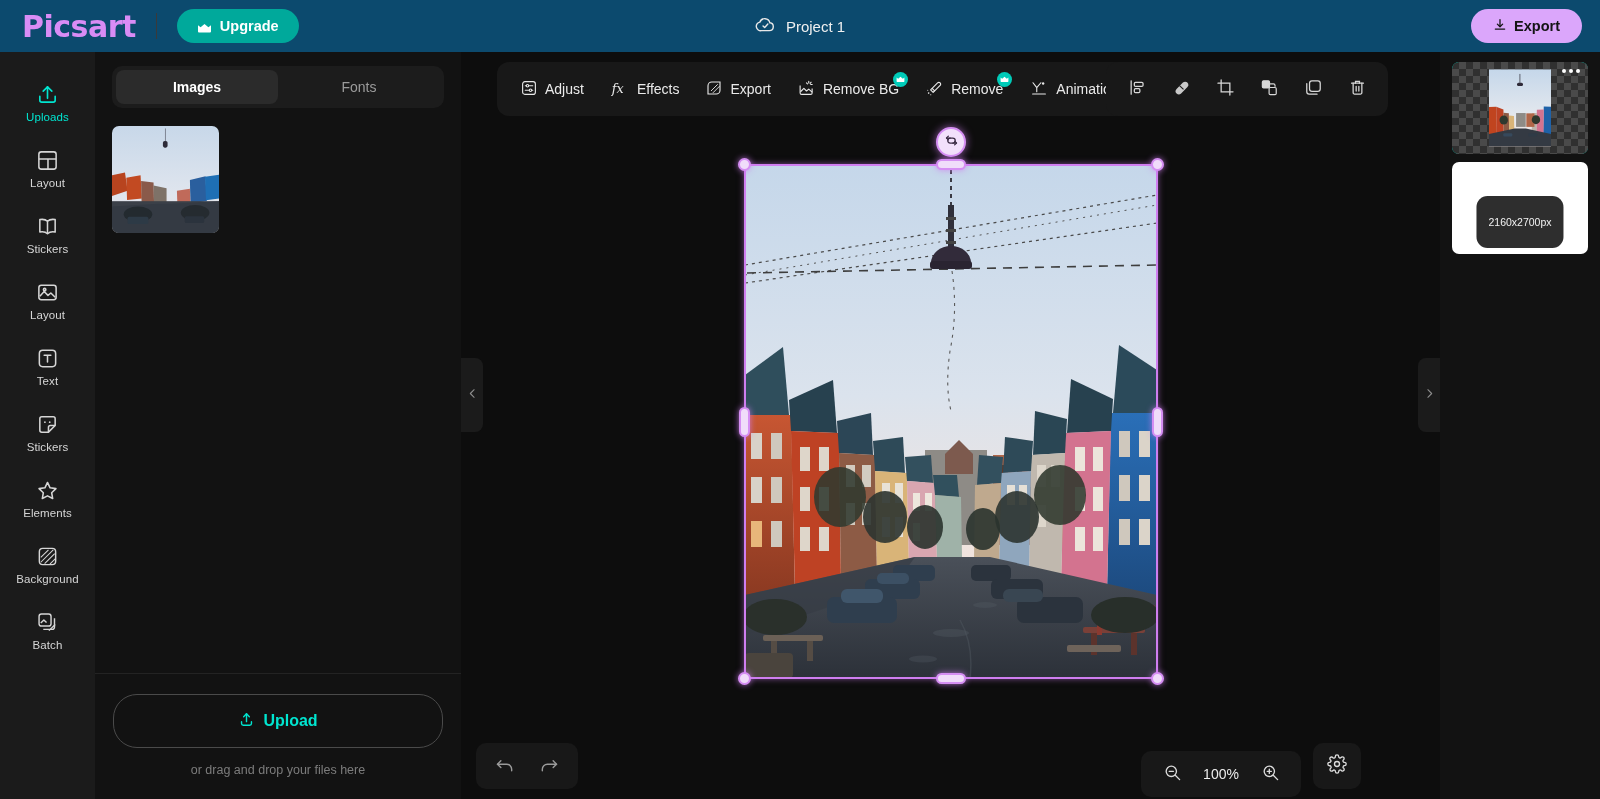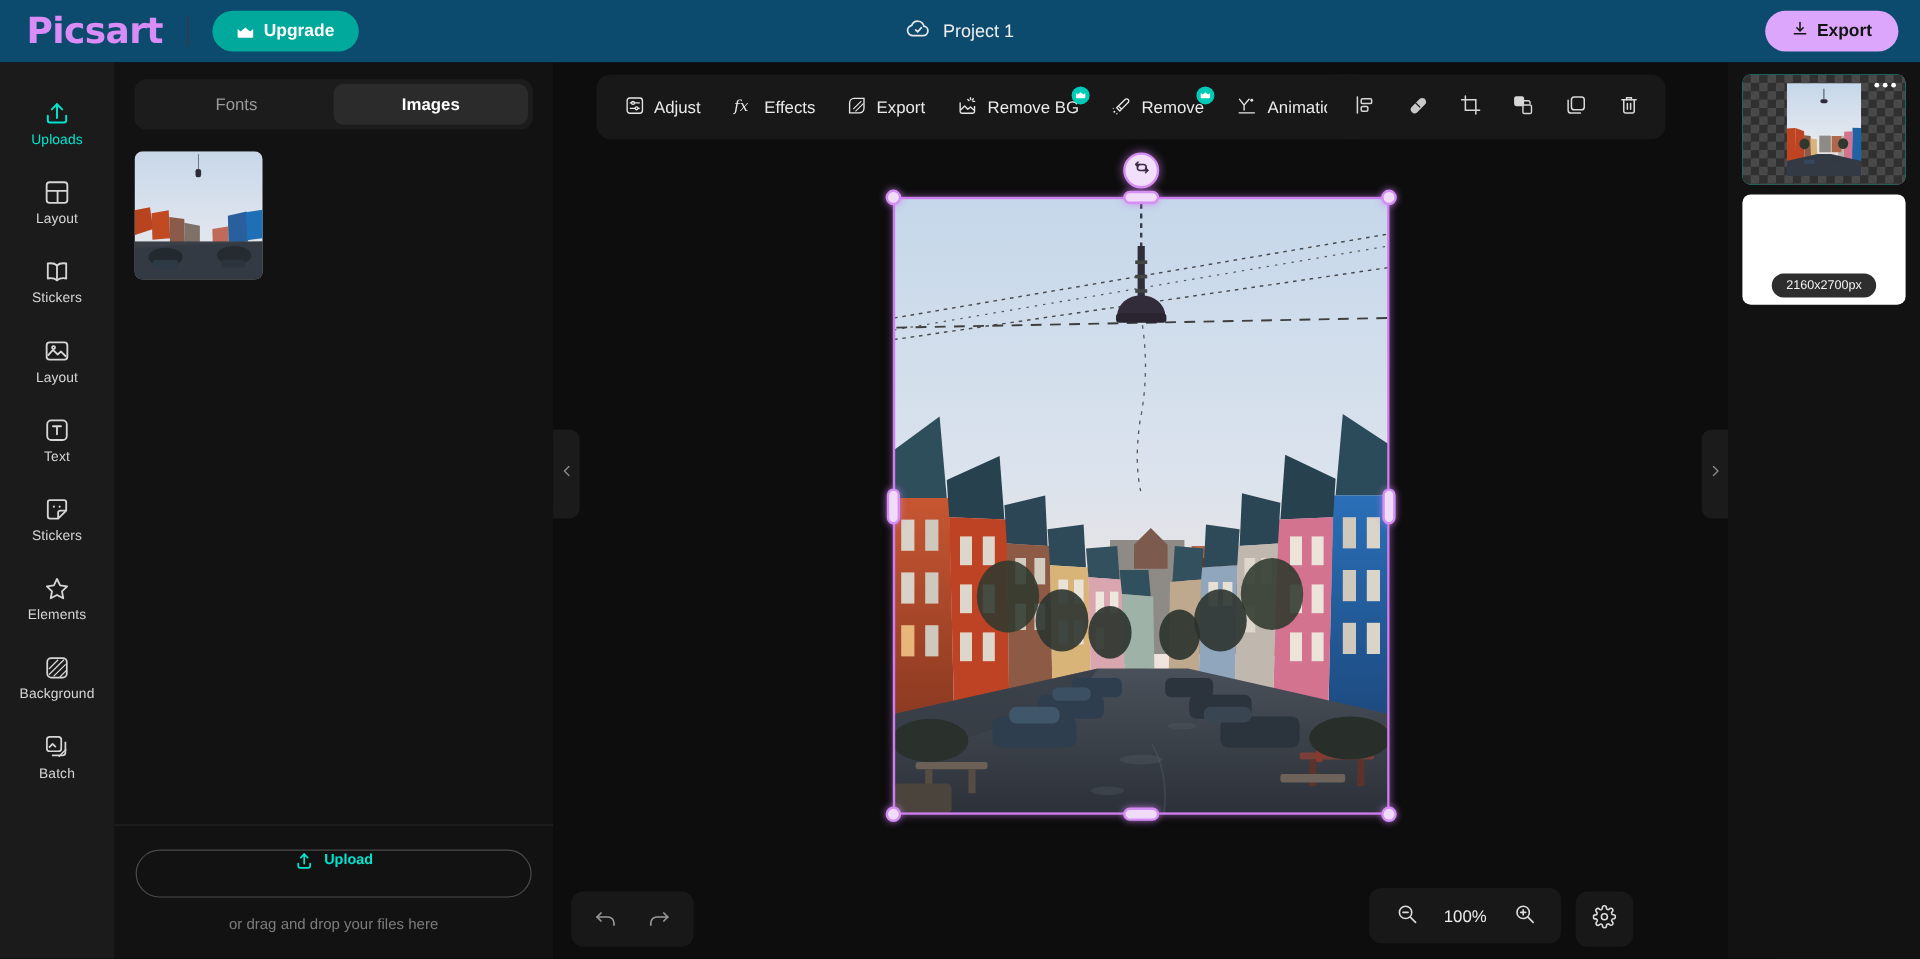--- a/index.html
+++ b/index.html
@@ -89,25 +89,25 @@
   .thumb-grid { display: flex; flex-wrap: wrap; gap: 10px; }
   .upl-thumb {
     width: 107px; height: 107px; border-radius: 7px;
     overflow: hidden; cursor: pointer; position: relative;
   }
   .panel-footer {
     border-top: 1px solid #232323;
     padding: 20px 18px 22px 18px;
   }
   .upload-btn {
-    width: 100%; height: 40px; border-radius: 24px;
+    width: 100%; height: 54px; border-radius: 24px;
     border: 1px solid #4a4a4a; background: transparent;
-    color: #00e5d0; font-size: 12px; font-weight: 600;
+    color: #00e5d0; font-size: 16px; font-weight: 600;
     font-family: "Liberation Sans", sans-serif;
-    display: flex; align-items: flex-start; justify-content: center; gap: 8px;
+    display: flex; align-items: center; justify-content: center; gap: 8px;
     cursor: pointer;
   }
   .drag-hint { text-align: center; color: #7c7c7c; font-size: 12.5px; margin-top: 15px; }
 
   
   .stage { position: absolute; top: 52px; left: 461px; width: 979px; height: 747px; background: #0d0d0d; }
 
   .toolbar {
     position: absolute; top: 10px; left: 36px;
     height: 54px; background: #181818; border-radius: 12px;
@@ -180,21 +180,21 @@
   .collapse.left-c { left: 0px; top: 306px; border-radius: 0 8px 8px 0; }
   .collapse.right-c { right: 0px; top: 306px; border-radius: 8px 0 0 8px; }
 
   
   .undo-bar {
     position: absolute; left: 15px; bottom: 10px;
     height: 46px; background: #181818; border-radius: 10px;
     display: flex; align-items: center; padding: 0 8px; gap: 2px;
   }
   .zoom-bar {
-    position: absolute; right: 139px; bottom: 13px;
+    position: absolute; right: 139px; bottom: 2px;
     height: 46px; background: #181818; border-radius: 10px;
     display: flex; align-items: center; padding: 0 10px; gap: 8px;
   }
   .zoom-val { font-size: 14px; color: #ededed; min-width: 40px; text-align: center; }
   .settings-bar {
     position: absolute; right: 79px; bottom: 10px;
     width: 48px; height: 46px; background: #181818; border-radius: 10px;
     display: flex; align-items: center; justify-content: center;
   }
 
@@ -222,21 +222,21 @@
     display: flex; gap: 3px; z-index: 4;
   }
   .layer-dots i { width: 4px; height: 4px; border-radius: 50%; background: #fff; display: block; }
   .canvas-card {
     width: 136px; height: 92px; border-radius: 7px;
     background: #fff; position: relative; cursor: pointer;
   }
   .size-badge {
     position: absolute; bottom: 6px; left: 50%; transform: translateX(-50%);
     background: #2e2e2e; color: #f2f2f2;
-    font-size: 10.5px; padding: 4px 12px; border-radius: 11px;
+    font-size: 10.5px; padding: 20px 12px; border-radius: 11px;
     white-space: nowrap;
   }
 
   
   .street { width: 100%; height: 100%; display: block; }
 </style>
 </head>
 <body>
 
 <div class="app">
@@ -368,22 +368,22 @@
           <path d="M5 12.5l3.2-3.2 2.8 2.8"></path>
           <path d="M13.5 20.5l6.5-6.5" stroke-width="1.4"></path>
         </svg>
       </span>
       <span class="lbl">Batch</span>
     </div>
   </div>
 
   <div class="panel">
     <div class="seg">
+      <button class="seg-btn active">Images</button>
       <button class="seg-btn">Fonts</button>
-      <button class="seg-btn active">Images</button>
     </div>
 
     <div class="panel-body">
       <div class="thumb-grid">
         <div class="upl-thumb">
           <svg class="street" viewBox="0 0 412 513" preserveAspectRatio="xMidYMid slice">
             <defs>
               <linearGradient id="tsky" x1="0" y1="0" x2="0" y2="1">
                 <stop offset="0%" stop-color="#c3d5e8"></stop>
                   <stop offset="60%" stop-color="#dfe5ee"></stop>

